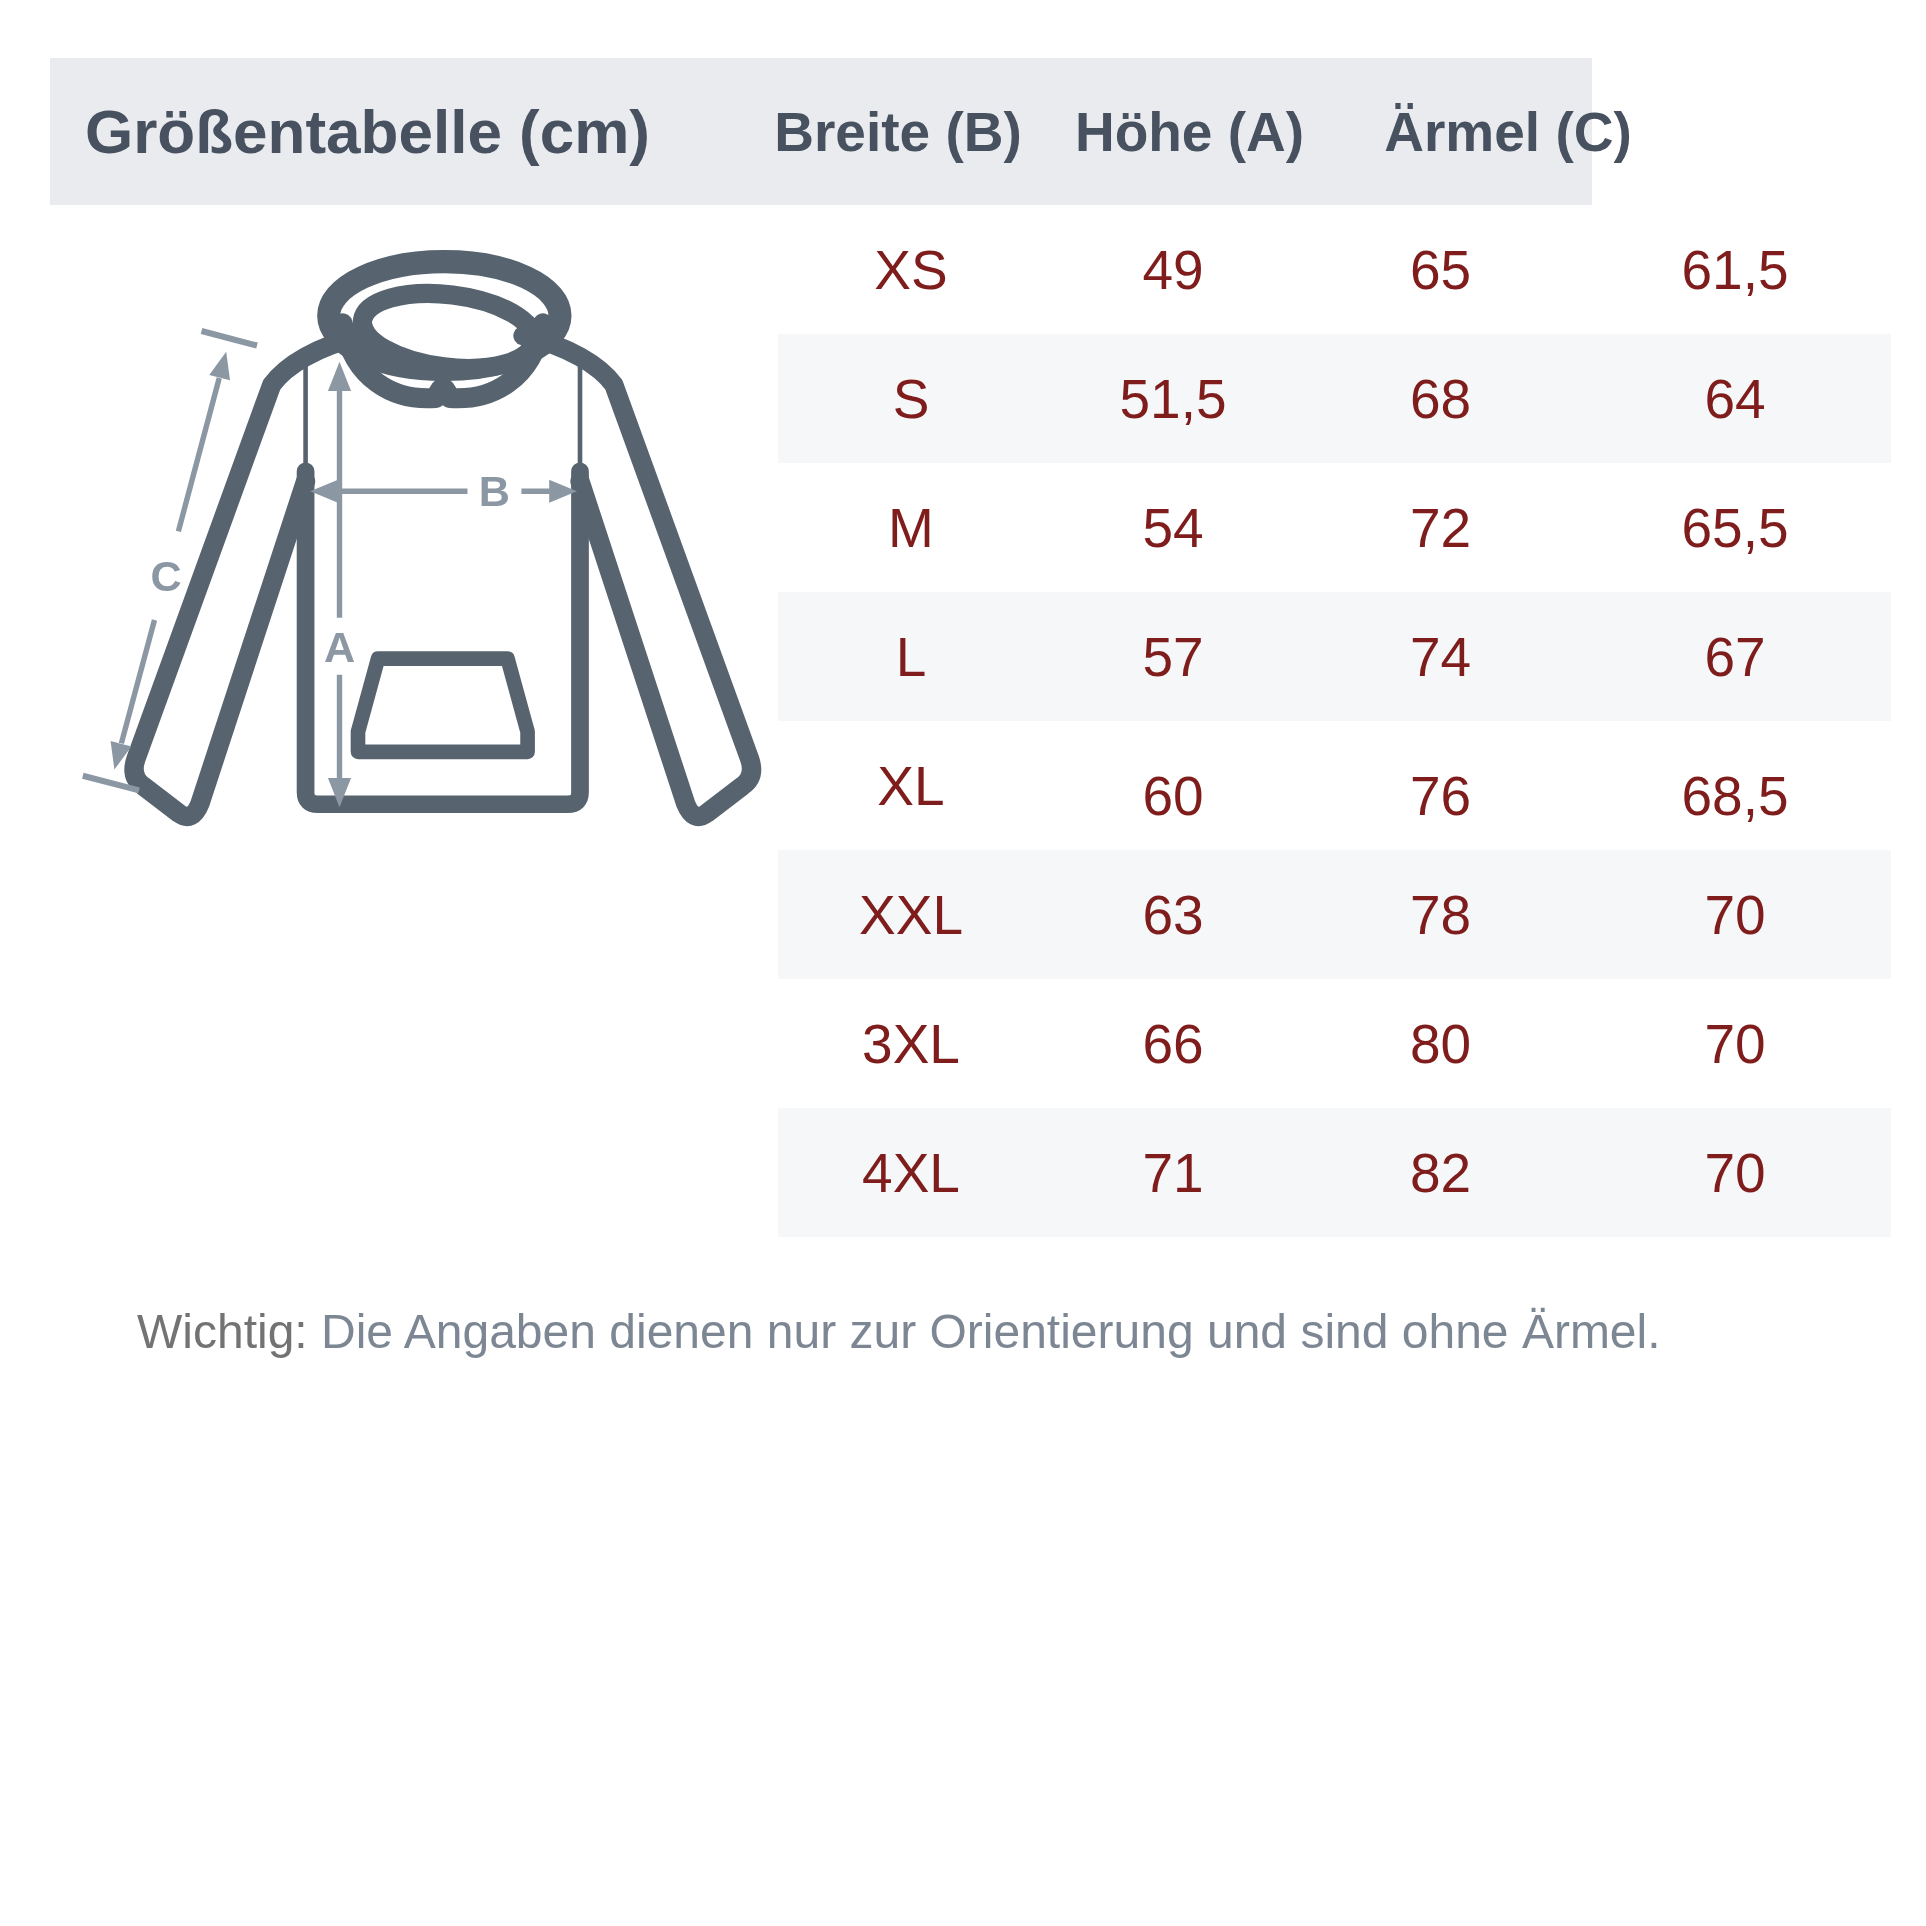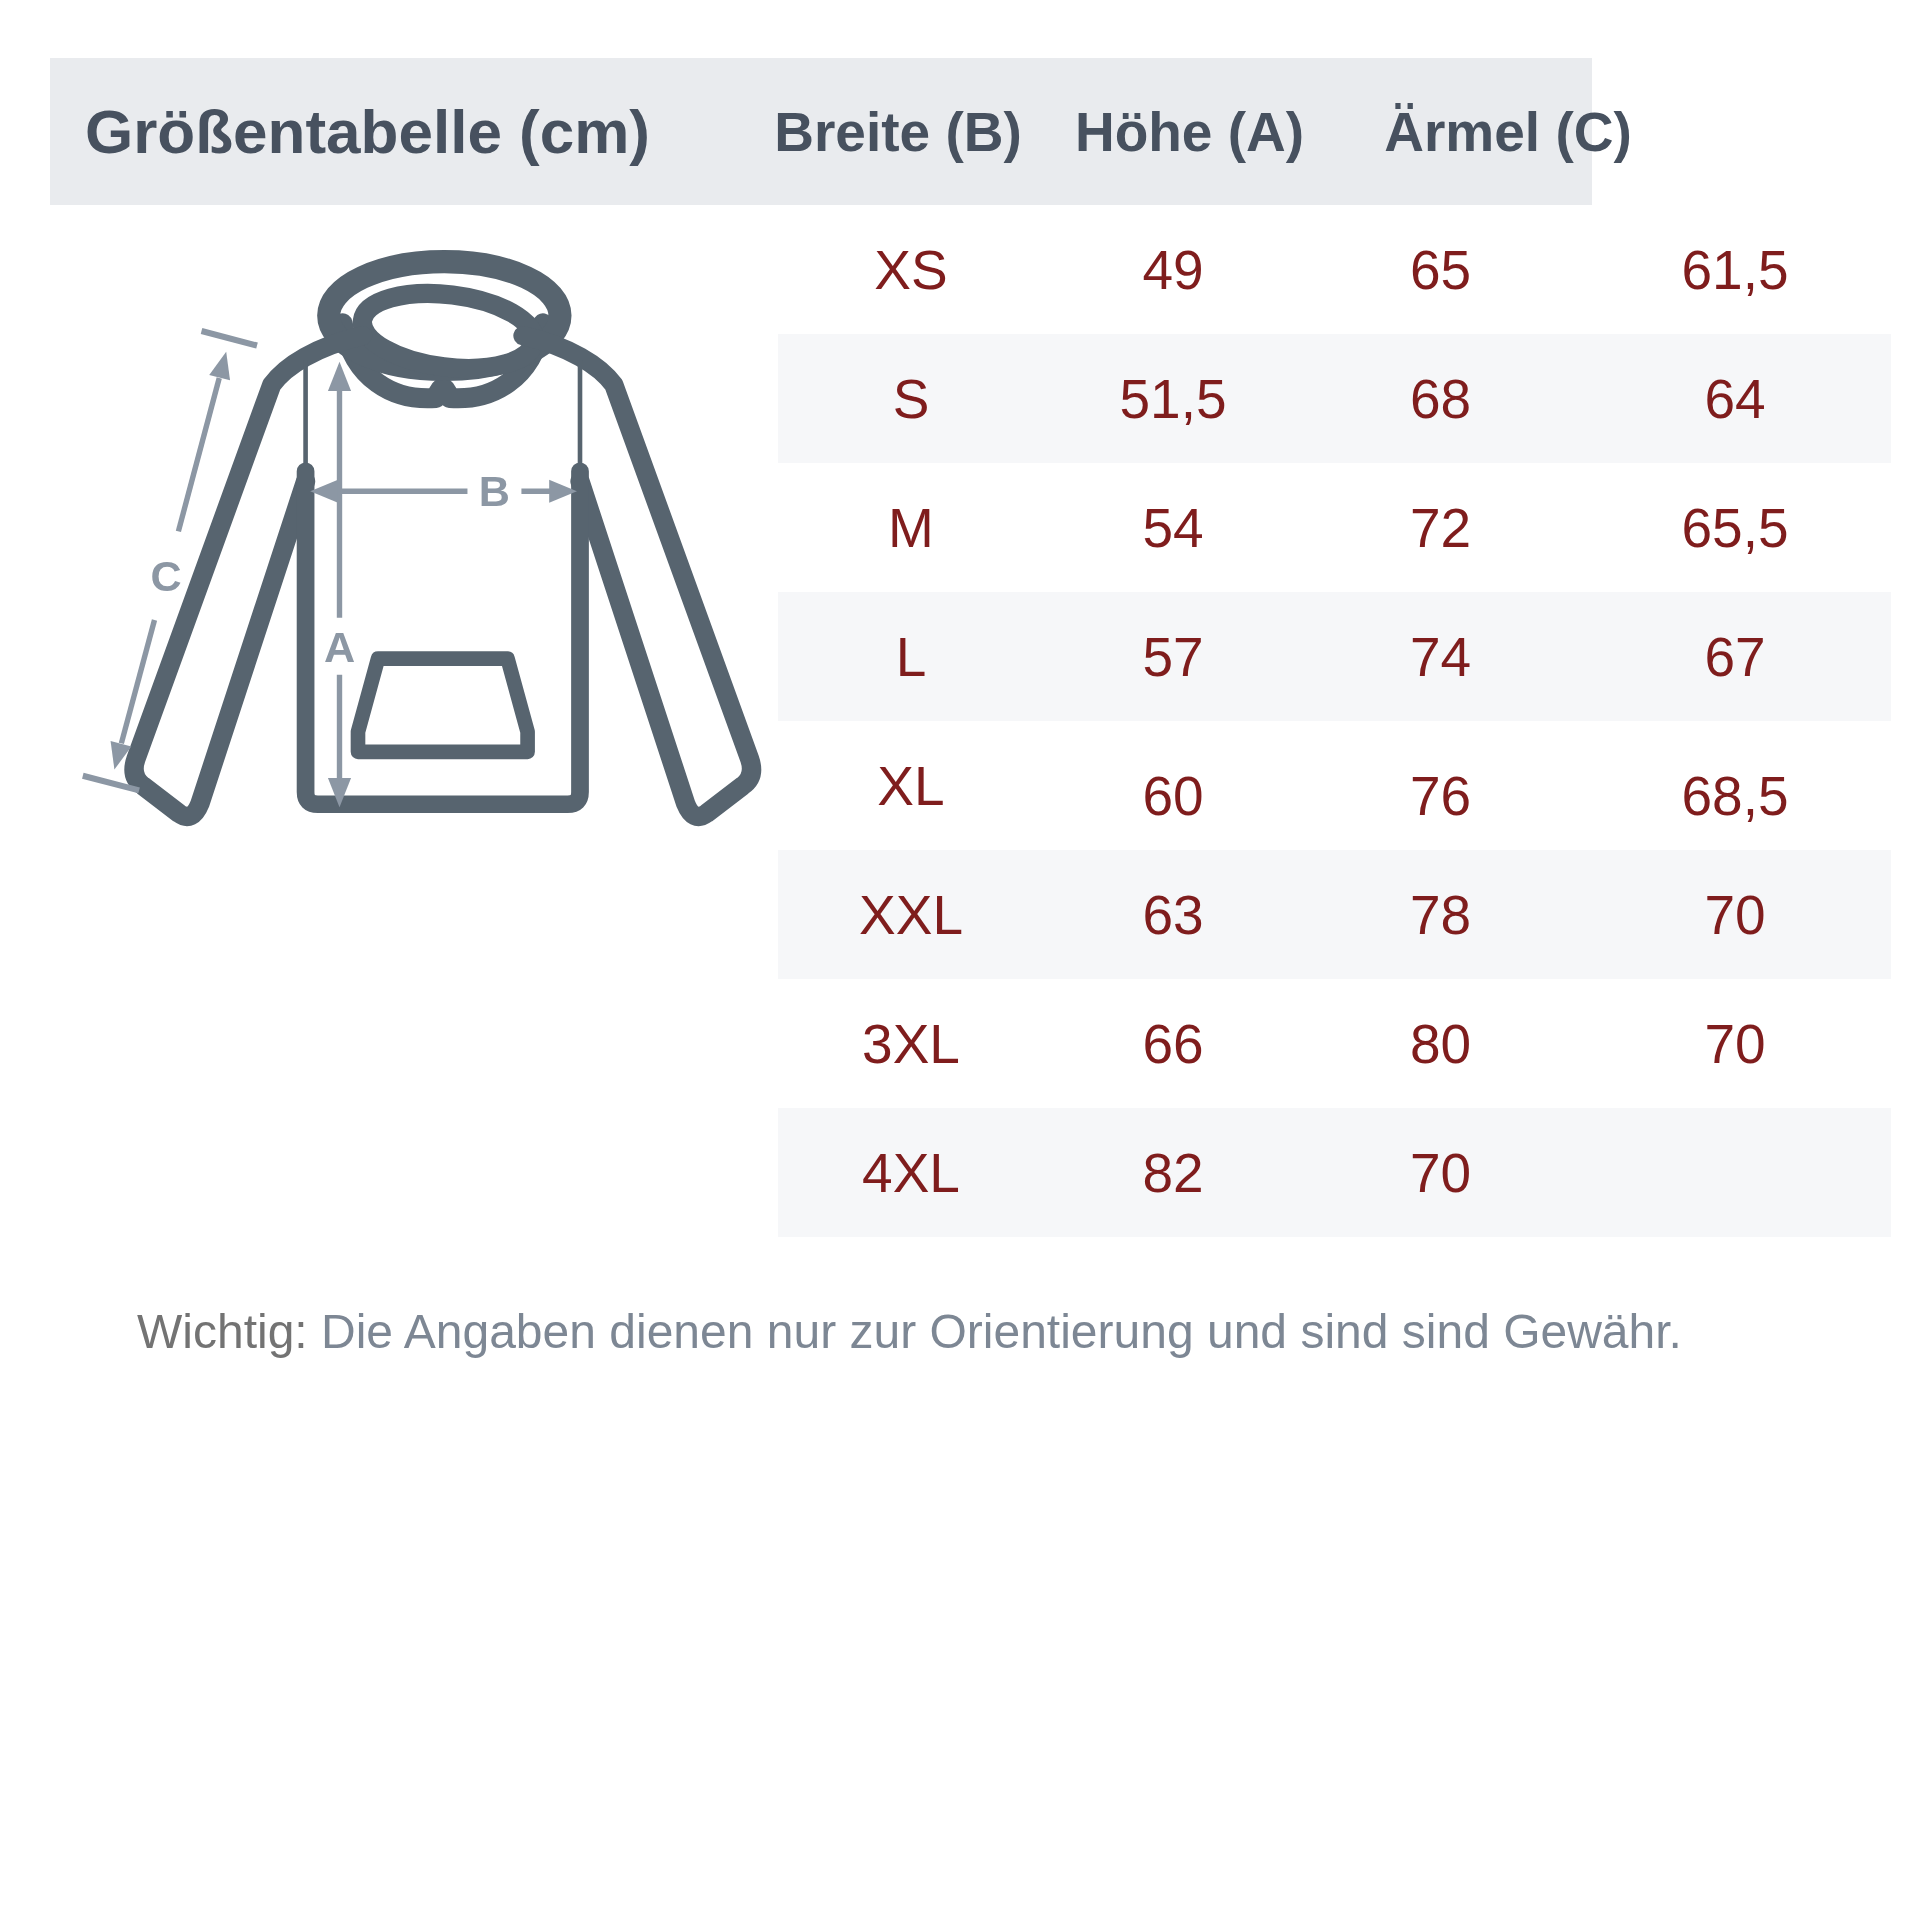--- a/index.html
+++ b/index.html
@@ -141,23 +141,24 @@
 
     <div class="row">
       <div class="cell size">3XL</div>
       <div class="cell val">66</div>
       <div class="cell val">80</div>
       <div class="cell val">70</div>
     </div>
 
     <div class="row striped">
       <div class="cell size">4XL</div>
+      <div class="cell val">71</div>
       <div class="cell val">82</div>
       <div class="cell val">70</div>
     </div>
   </div>
 
   <div class="footer">
-    <div><b>Wichtig:</b><span> Die Angaben dienen nur zur Orientierung und sind sind Gewähr.</span></div>
+    <div><b>Wichtig:</b><span> Die Angaben dienen nur zur Orientierung und sind ohne Ärmel.</span></div>
   </div>
 
 </div>
 
 
 </body></html>

